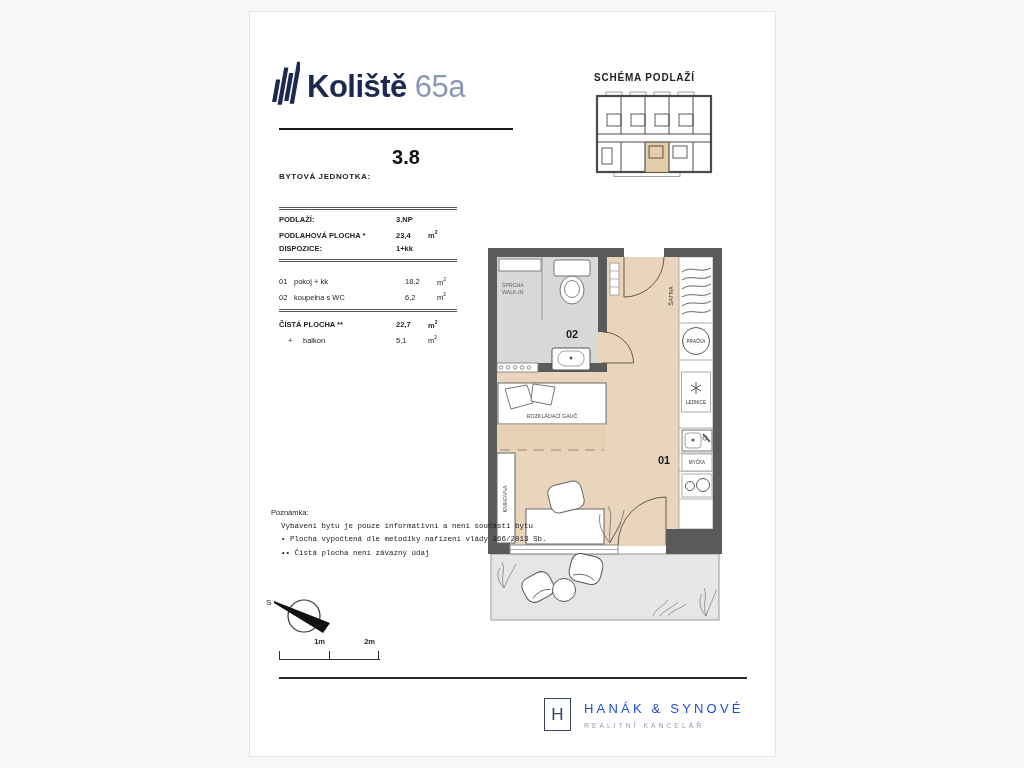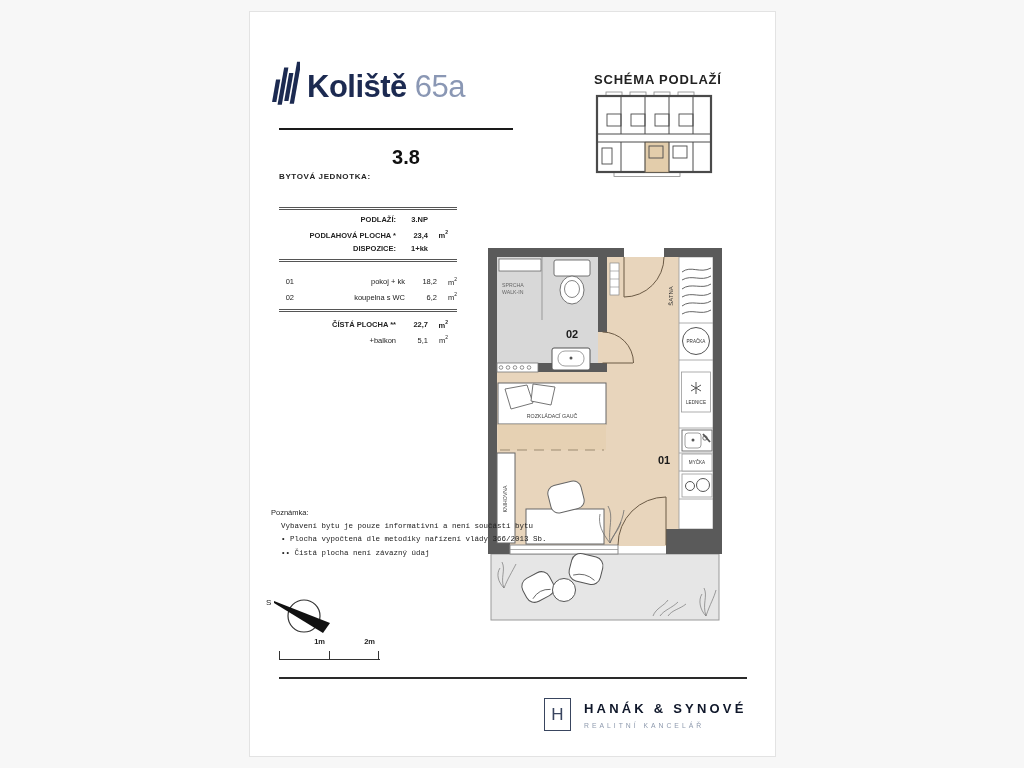--- a/index.html
+++ b/index.html
@@ -23,32 +23,32 @@
   .logo-text .l{font-weight:400;color:#8a97b4;margin-left:8px;}
   .logo-rule{position:absolute;left:29px;top:116px;width:234px;height:2px;background:#1a1a1a;}
   .unit-label{position:absolute;left:29px;top:160px;font-size:8px;font-weight:700;letter-spacing:.6px;color:#222;}
   .unit-number{position:absolute;left:112px;top:134px;width:88px;text-align:center;font-size:20px;font-weight:700;color:#111;}
 
   
   .info-table{position:absolute;left:29px;top:195px;width:178px;font-size:7.5px;color:#222;}
   .sect-top{border-top:3px double #555;border-bottom:3px double #555;padding:3px 0 4px 0;}
   .sect-rooms{margin-top:11px;padding-bottom:5px;}
   .sect-totals{border-top:3px double #555;padding-top:4px;}
-  .row{display:flex;line-height:13px;align-items:baseline;text-align:right;}
+  .row{display:flex;line-height:13px;align-items:baseline;}
   .lbl{width:117px;}
   .no{width:15px;}
   .lbl2{flex:1;}
   .val{width:32px;}
   .unit{width:20px;}
   .b{font-weight:700;}
   .unit sup{font-size:5px;vertical-align:super;}
   .plus{display:inline-block;width:24px;padding-left:9px;}
 
   
-  .schema-title{position:absolute;left:344px;top:60px;font-size:13px;font-weight:700;letter-spacing:.8px;color:#222;}
+  .schema-title{position:absolute;left:344px;top:60px;font-size:10px;font-weight:700;letter-spacing:.8px;color:#222;}
   .schema{position:absolute;left:344px;top:72px;width:122px;height:100px;}
 
   
   .plan{position:absolute;left:238px;top:236px;width:234px;height:374px;}
   .plan text{font-family:"Liberation Sans", sans-serif;}
 
   
   .notes{position:absolute;left:21px;top:494px;font-size:7.5px;color:#222;line-height:13.5px;}
   .notes-line{margin-left:10px;font-family:Liberation Mono, monospace;}
 
@@ -61,21 +61,21 @@
   .sb-label{position:absolute;top:1px;width:18px;text-align:right;}
 
   
   .footer-rule{position:absolute;left:29px;top:665px;width:468px;height:1.5px;background:#2a2a2a;}
   .spilberk{position:absolute;left:54px;top:684px;color:#272f66;}
   .sp-name{font-size:25px;font-weight:700;letter-spacing:0;}
   .sp-tag{font-size:11px;margin-left:26px;margin-top:1px;}
   .hanak{position:absolute;left:294px;top:686px;display:flex;align-items:flex-start;}
   .hk-box{width:27px;height:33px;border:1.6px solid #39455f;text-align:center;line-height:31px;font-size:17px;color:#39455f;}
   .hk-text{margin-left:13px;padding-top:3px;}
-  .hk-name{font-size:13px;letter-spacing:3.2px;color:#0f172a;font-weight:700;white-space:nowrap;}
+  .hk-name{font-size:13px;letter-spacing:3.2px;color:#1d4ed8;font-weight:400;white-space:nowrap;}
   .hk-tag{font-size:6.8px;letter-spacing:3px;color:#8d99ad;margin-top:6px;white-space:nowrap;}
 </style>
 </head>
 <body>
 
 <div class="page">
 
   <div class="logo">
     <svg class="logo-mark" viewBox="0 0 30 58">
       <g fill="#1c2a51" transform="skewX(-10) translate(8,0)">

